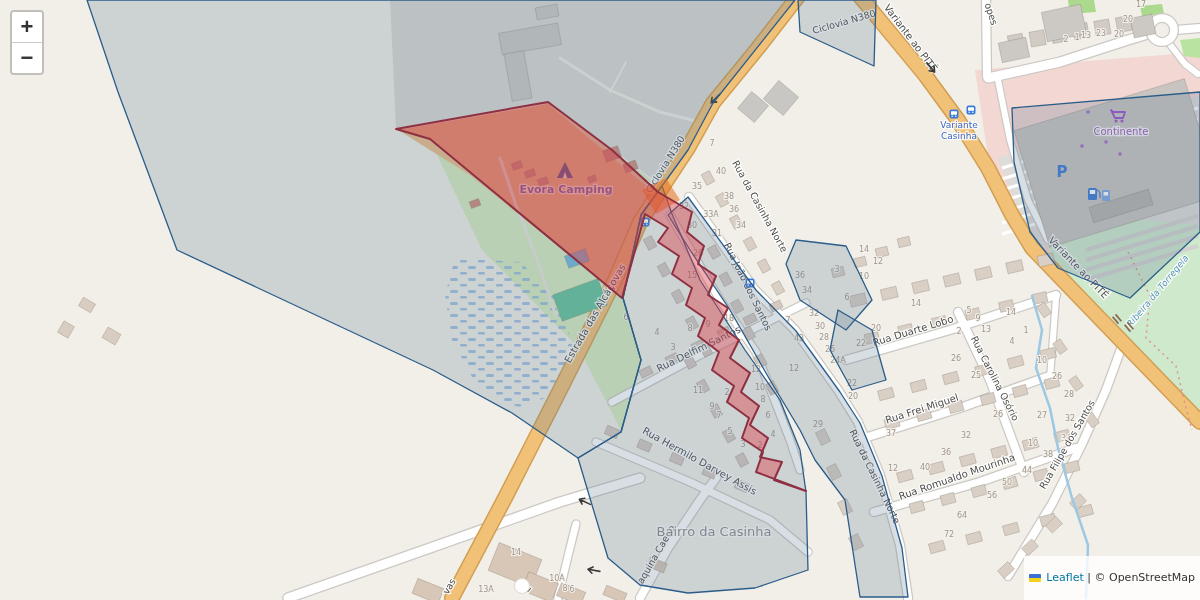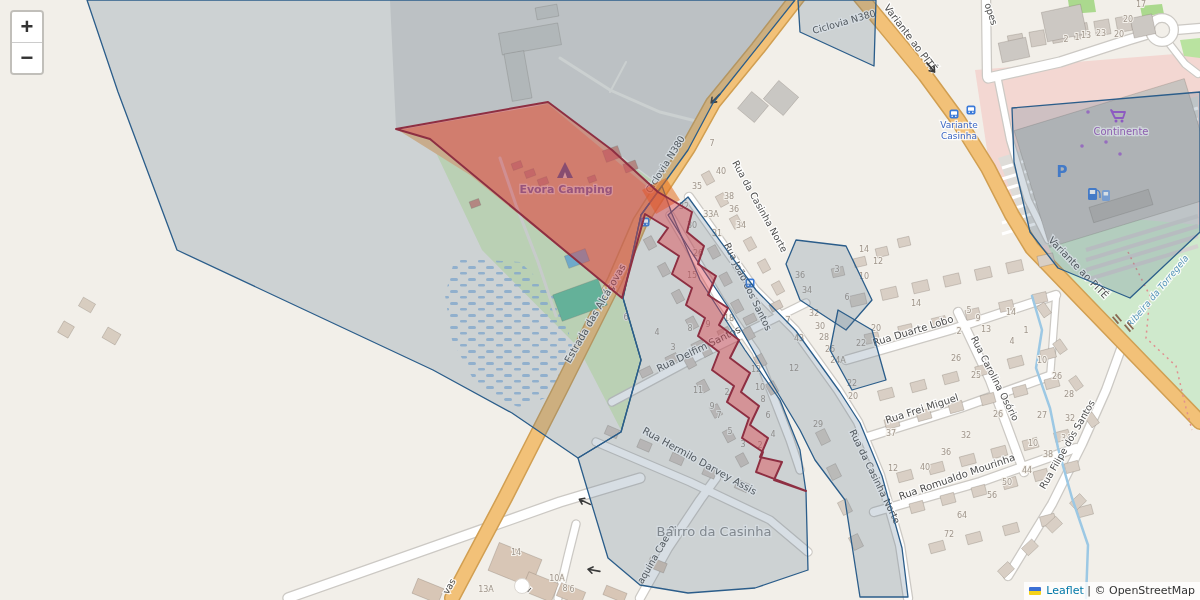--- a/index.html
+++ b/index.html
@@ -8,21 +8,21 @@
   .map-root svg{position:absolute;left:0;top:0;}
   .zoom-ctrl{position:absolute;top:10px;left:10px;border:2px solid rgba(0,0,0,0.2);
     border-radius:4px;background-clip:padding-box;z-index:10;}
   .zoom-ctrl a{display:block;width:30px;height:30px;line-height:28px;text-align:center;
     background:#fff;color:#333;font:bold 22px/30px "Liberation Sans",sans-serif;
     text-decoration:none;cursor:pointer;}
   .zoom-ctrl a:first-child{border-top-left-radius:2px;border-top-right-radius:2px;
     border-bottom:1px solid #ccc;}
   .zoom-ctrl a:last-child{border-bottom-left-radius:2px;border-bottom-right-radius:2px;}
   .attribution{position:absolute;right:0;bottom:0;background:rgba(255,255,255,0.8);
-    padding:1px 5px;font:11px/1.5 "DejaVu Sans","Liberation Sans",sans-serif;color:#333;z-index:10;}
+    padding:14px 5px;font:11px/1.5 "DejaVu Sans","Liberation Sans",sans-serif;color:#333;z-index:10;}
   .attribution a{color:#0078A8;text-decoration:none;}
   .ua-flag{display:inline-block;width:12px;height:8px;margin-right:2px;vertical-align:-1px;
     background:linear-gradient(#3b6fd4 0 50%,#f5d219 50% 100%);border-radius:1px;}
 </style>
 </head>
 <body>
 
 <div class="map-root">
   <div id="svg-host">
       <svg viewBox="0 0 1200 600" width="1200" height="600">

